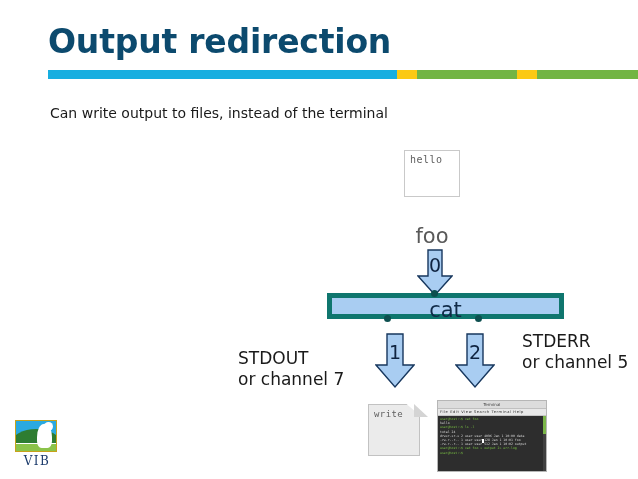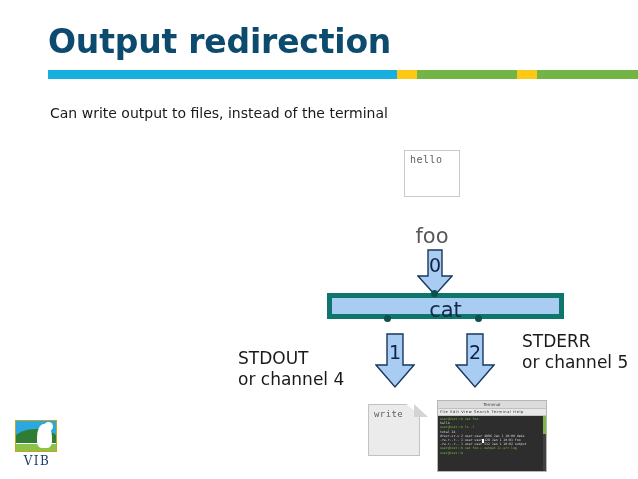--- a/index.html
+++ b/index.html
@@ -352,21 +352,21 @@
 
   <div id="cat-box">
     <div class="cat-label">cat</div>
   </div>
   <div class="conn-dot" id="dot-top"></div>
   <div class="conn-dot" id="dot-left"></div>
   <div class="conn-dot" id="dot-right"></div>
 
   <div class="channel-label" id="stdout-label">
     <div>STDOUT</div>
-    <div>or channel 4</div>
+    <div>or channel 7</div>
   </div>
 
   <div class="channel-label" id="stderr-label">
     <div>STDERR</div>
     <div>or channel 5</div>
   </div>
 
   <div class="down-arrow" id="arrow-1">
     <svg width="40" height="56" viewBox="0 0 40 56" aria-hidden="true">
       <polygon points="12,1 28,1 28,32 39,32 20,54 1,32 12,32" fill="#a9cdf2" stroke="#17375e" stroke-width="1.4"></polygon>

